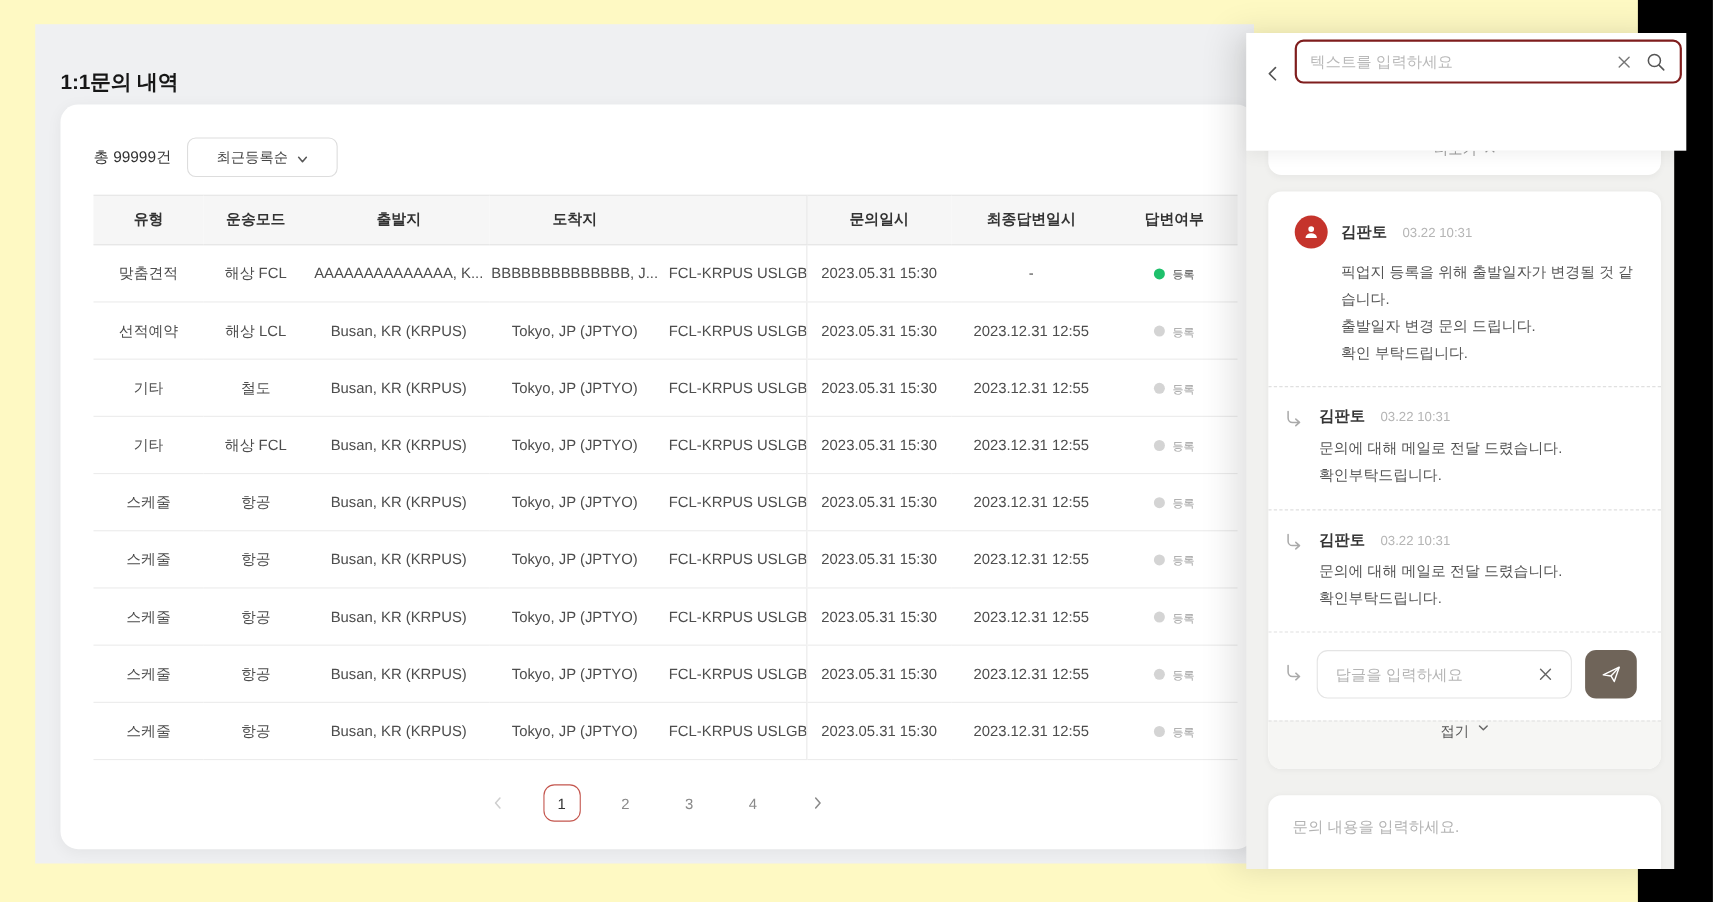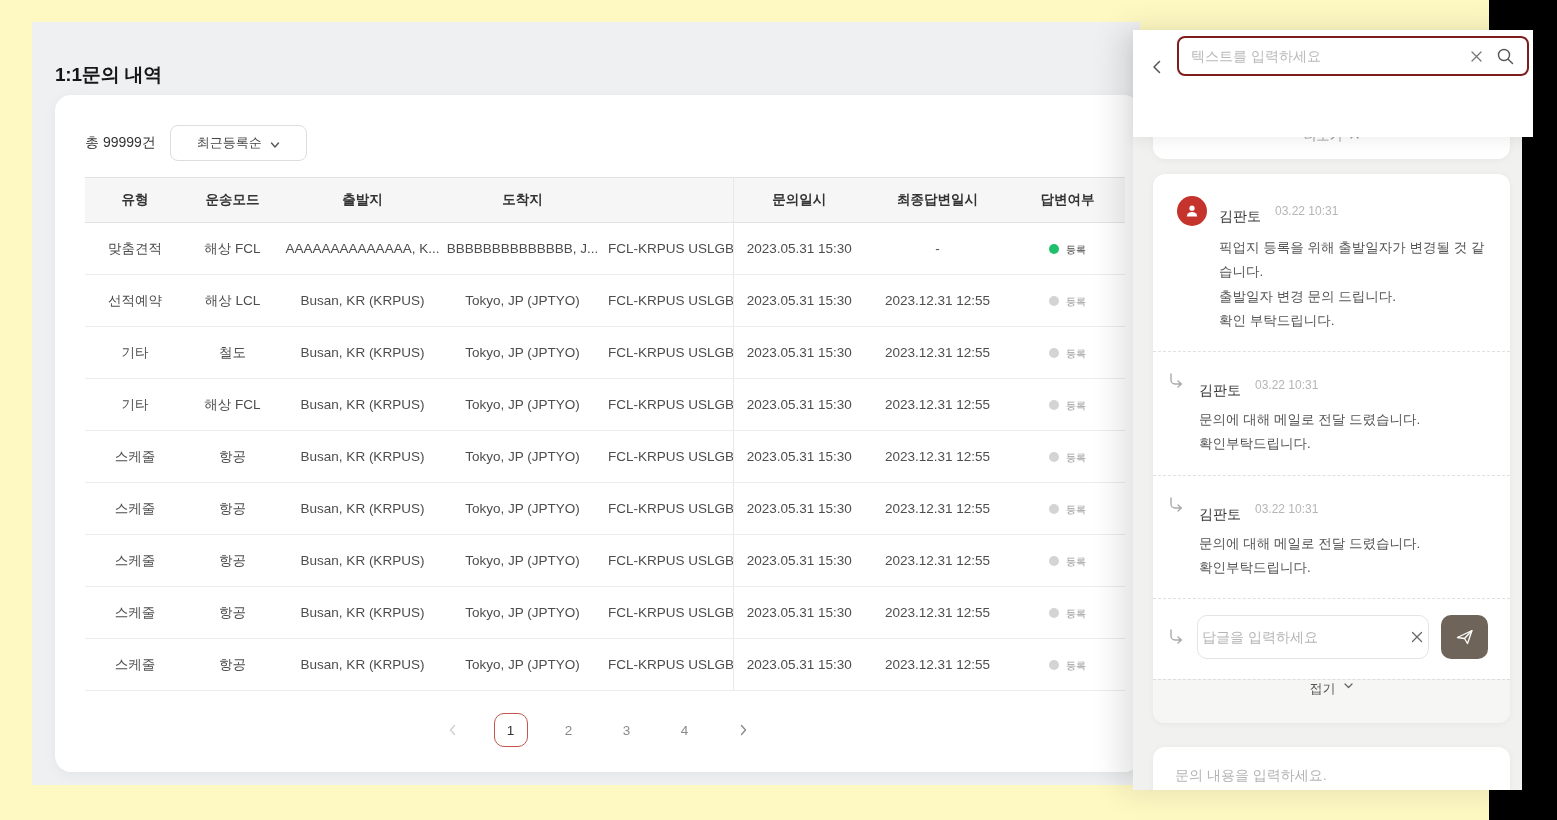--- a/index.html
+++ b/index.html
@@ -43,29 +43,29 @@
   .ref-title { font-size:14.5px; font-weight:600; color:#222; letter-spacing:0.2px; }
   .info-btn { position:absolute; right:0; top:0; }
 
   .scroll { position:absolute; top:107px; left:0; width:389px; bottom:0; overflow:hidden; padding:0 12px 0 20px; }
   .more-bar { height:46px; margin-top:-24px; background:#fff; border-radius:0 0 12px 12px; display:flex; align-items:center; justify-content:center; gap:6px; color:#9a9a9a; font-size:13px; box-shadow:0 2px 6px rgba(0,0,0,0.04); cursor:pointer; }
 
   .thread-card { margin-top:15px; background:#fff; border-radius:12px; box-shadow:0 1px 6px rgba(0,0,0,0.05); overflow:hidden; }
   .msg { padding:22px 24px 18px 24px; }
   .msg-head { display:flex; align-items:center; gap:12px; }
   .avatar { width:30px; height:30px; border-radius:50%; background:#c5342c; display:flex; align-items:center; justify-content:center; flex:none; }
-  .author { font-size:14px; font-weight:400; color:#333;margin-top:12px; }
+  .author { font-size:14px; font-weight:700; color:#333; }
   .mtime { font-size:12px; color:#b5b5b5; margin-left:2px; }
   .msg-body { margin:10px 0 0 42px; font-size:13.5px; color:#555; line-height:1.8; }
   .dashed { border-top:1px dashed #e0e0e0; }
   .reply { display:flex; padding:18px 24px 18px 14px; gap:14px; }
   .reply-icon { flex:none; margin-top:1px; }
   .reply .msg-body { margin:8px 0 0 0; }
   .reply-form { display:flex; align-items:center; gap:12px; padding:16px 22px 20px 14px; }
-  .reply-input-wrap { flex:1; height:44px; border:1px solid #e4e4e4; border-radius:10px; background:#fff; display:flex; align-items:center; padding:0 4px; }
+  .reply-input-wrap { flex:1; height:44px; border:1px solid #e4e4e4; border-radius:10px; background:#fff; display:flex; align-items:center; padding:0 16px; }
   .reply-input { flex:1; border:none; outline:none; font-size:14px; font-family:inherit; color:#333; background:transparent; }
   .reply-input::placeholder { color:#b5b5b5; }
   .send-btn { flex:none; width:47px; height:44px; border:none; border-radius:10px; background:#6f6459; display:flex; align-items:center; justify-content:center; cursor:pointer; }
   .thread-footer { height:44px; background:#f6f6f4; border-top:1px dashed #ddd; display:flex; justify-content:center; gap:7px; font-size:13px; color:#555; cursor:pointer; }
 
   .composer { margin-top:24px; background:#fff; border-radius:12px; box-shadow:0 1px 6px rgba(0,0,0,0.05); height:122px; position:relative; padding:20px 22px; }
   .composer-input { width:100%; border:none; outline:none; resize:none; font-size:14px; font-family:inherit; color:#333; background:transparent; height:40px; }
   .composer-input::placeholder { color:#b3b3b3; }
 </style>
 </head>

